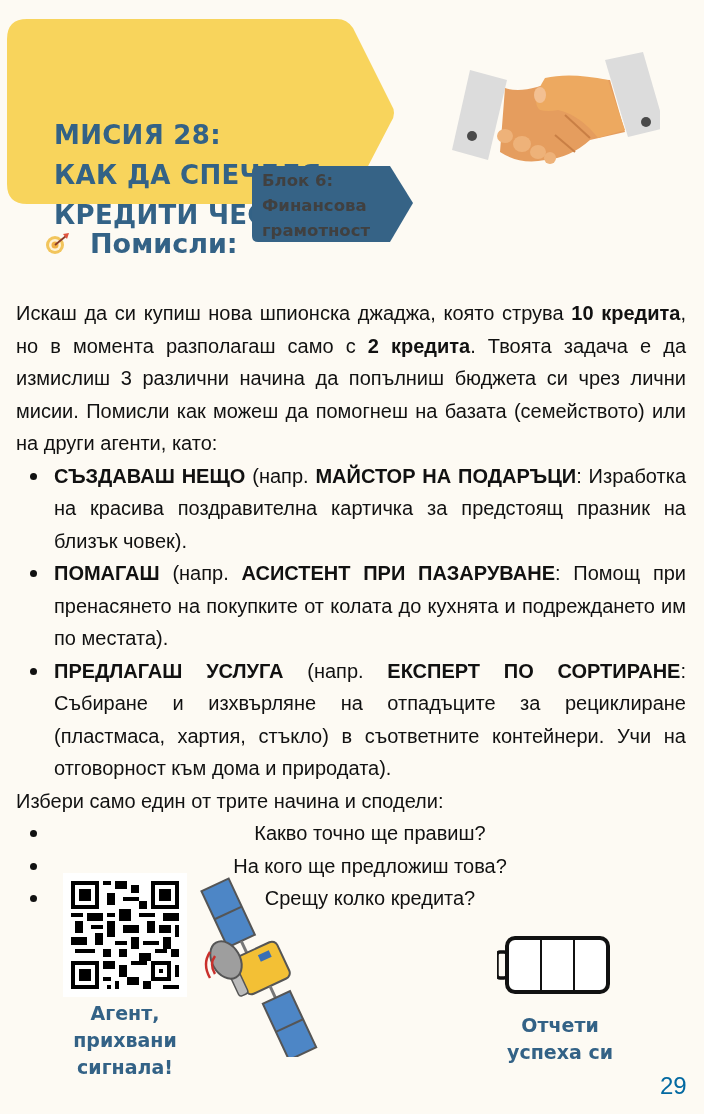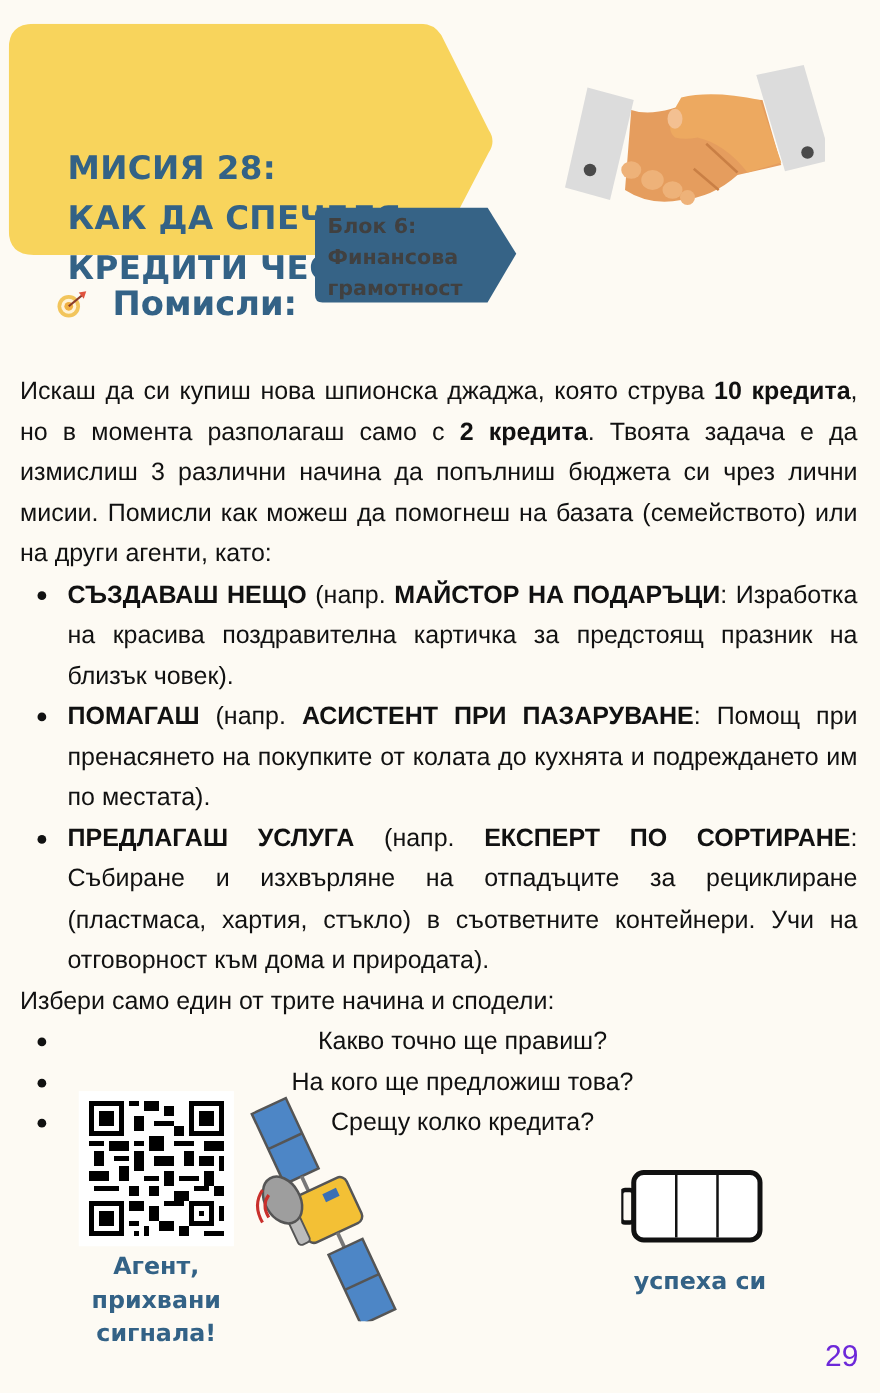--- a/index.html
+++ b/index.html
@@ -49,21 +49,21 @@
   .qr { position: absolute; left: 63px; top: 873px; width: 124px; height: 124px; background: #fff; }
   .qr-caption, .battery-caption {
     position: absolute; text-align: center;
     font-family: "DejaVu Sans", sans-serif; font-weight: bold;
     color: #336286; font-size: 19px; line-height: 27px;
   }
   .qr-caption { left: 55px; top: 1000px; width: 140px; }
   .satellite { position: absolute; left: 198px; top: 872px; width: 130px; height: 185px; }
   .battery { position: absolute; left: 497px; top: 934px; width: 115px; height: 62px; }
   .battery-caption { left: 480px; top: 1012px; width: 160px; }
-  .page-num { position: absolute; left: 660px; top: 1072px; font-size: 24px; color: #6d28d9; }
+  .page-num { position: absolute; left: 660px; top: 1072px; font-size: 24px; color: #0369a1; }
 </style>
 </head>
 <body>
 
 <div class="title-banner">
   <svg width="390" height="185" viewBox="0 0 390 185">
     <path d="M20 0 H330 Q340 0 346 9 L384 85 Q390 94 384 103 L346 176 Q340 185 330 185 H20 Q0 185 0 165 V20 Q0 0 20 0 Z" fill="#f8d45c"></path>
   </svg>
   <div class="title-text">
     <div>МИСИЯ 28:</div>
@@ -216,16 +216,17 @@
 
 <div class="battery">
   <svg width="115" height="62" viewBox="0 0 115 62">
     <rect x="0" y="18" width="10" height="26" rx="3" fill="none" stroke="#111" stroke-width="3.5"></rect>
     <rect x="10" y="4" width="101" height="54" rx="8" fill="#fff" stroke="#111" stroke-width="4"></rect>
     <line x1="44" y1="6" x2="44" y2="56" stroke="#111" stroke-width="2"></line>
     <line x1="77" y1="6" x2="77" y2="56" stroke="#111" stroke-width="2"></line>
   </svg>
 </div>
 <div class="battery-caption">
+  <div>Отчети</div>
   <div>успеха си</div>
 </div>
 
 <div class="page-num">29</div>
 
 </body></html>

